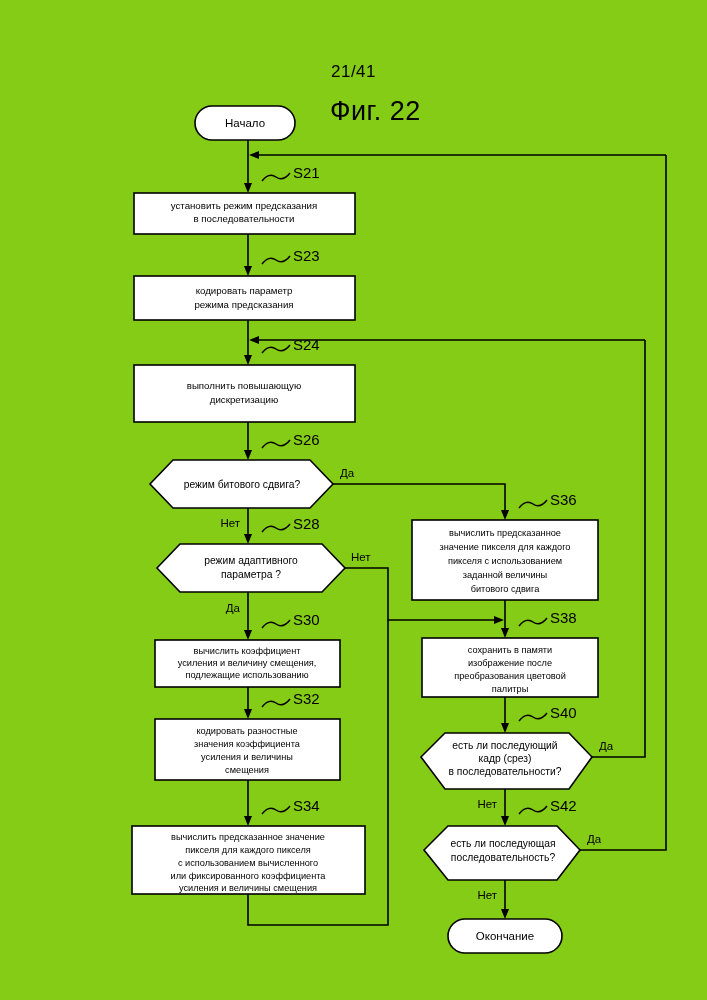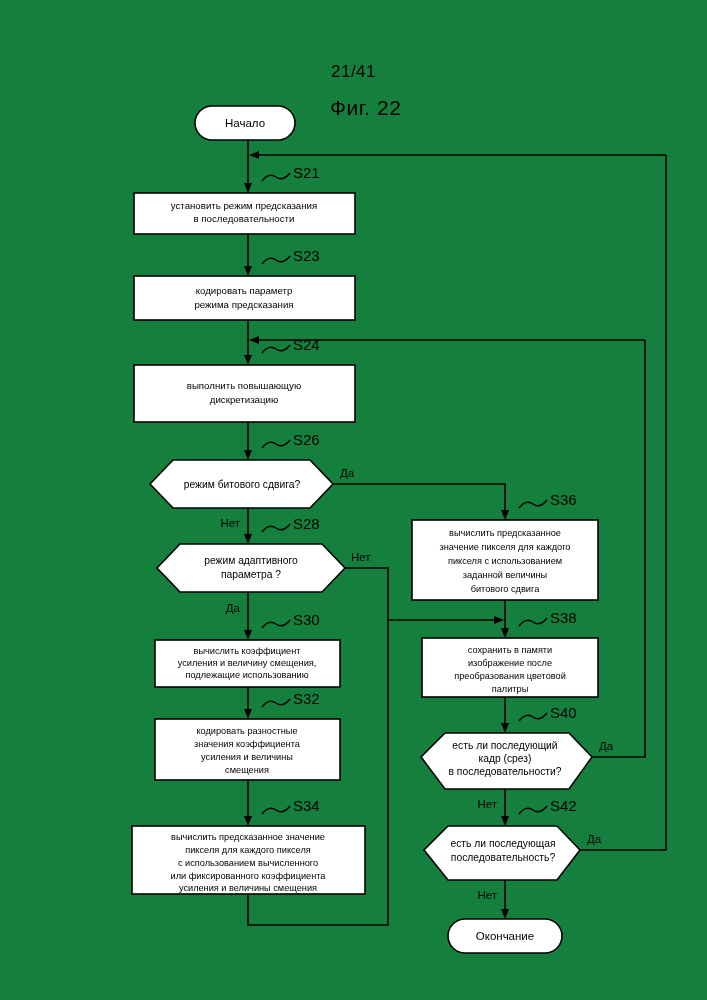--- a/index.html
+++ b/index.html
@@ -8,21 +8,21 @@
     background: #ffffff;
   }
   body {
     font-family: "Liberation Sans", "DejaVu Sans", sans-serif;
     color: #000000;
   }
   #page {
     position: relative;
     width: 707px;
     height: 1000px;
-    background: #15803d;
+    background: #84cc16;
     overflow: hidden;
   }
   #flow-svg {
     position: absolute;
     left: 0;
     top: 0;
     width: 707px;
     height: 1000px;
   }
   .shape-outline {
@@ -91,21 +91,21 @@
     text-align: center;
     font-size: 17px;
     letter-spacing: 0.5px;
   }
   .fig-no {
     position: absolute;
     left: 330px;
     top: 96px;
     width: 200px;
     text-align: left;
-    font-size: 21px;
+    font-size: 27px;
     letter-spacing: 0.5px;
   }
 </style>
 </head>
 <body>
 
 <div id="page">
 
   <div class="page-no">21/41</div>
   <div class="fig-no">Фиг. 22</div>

